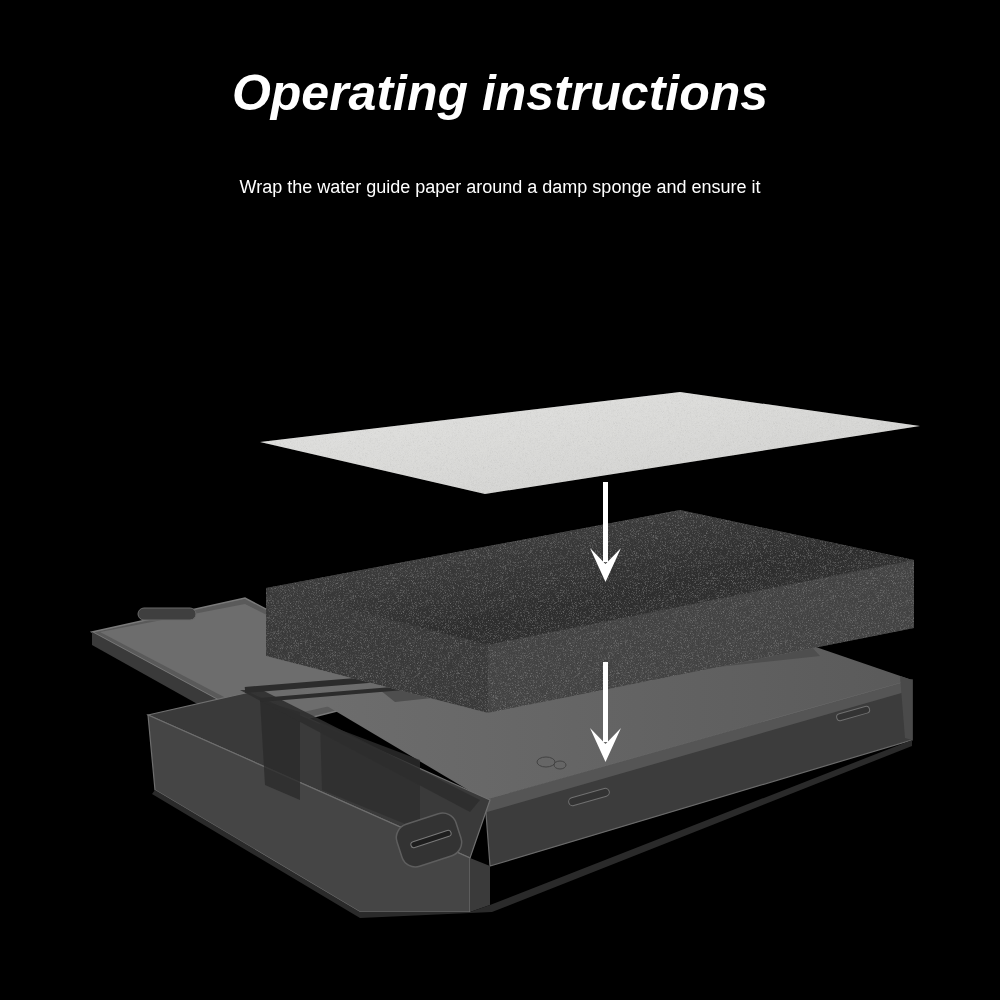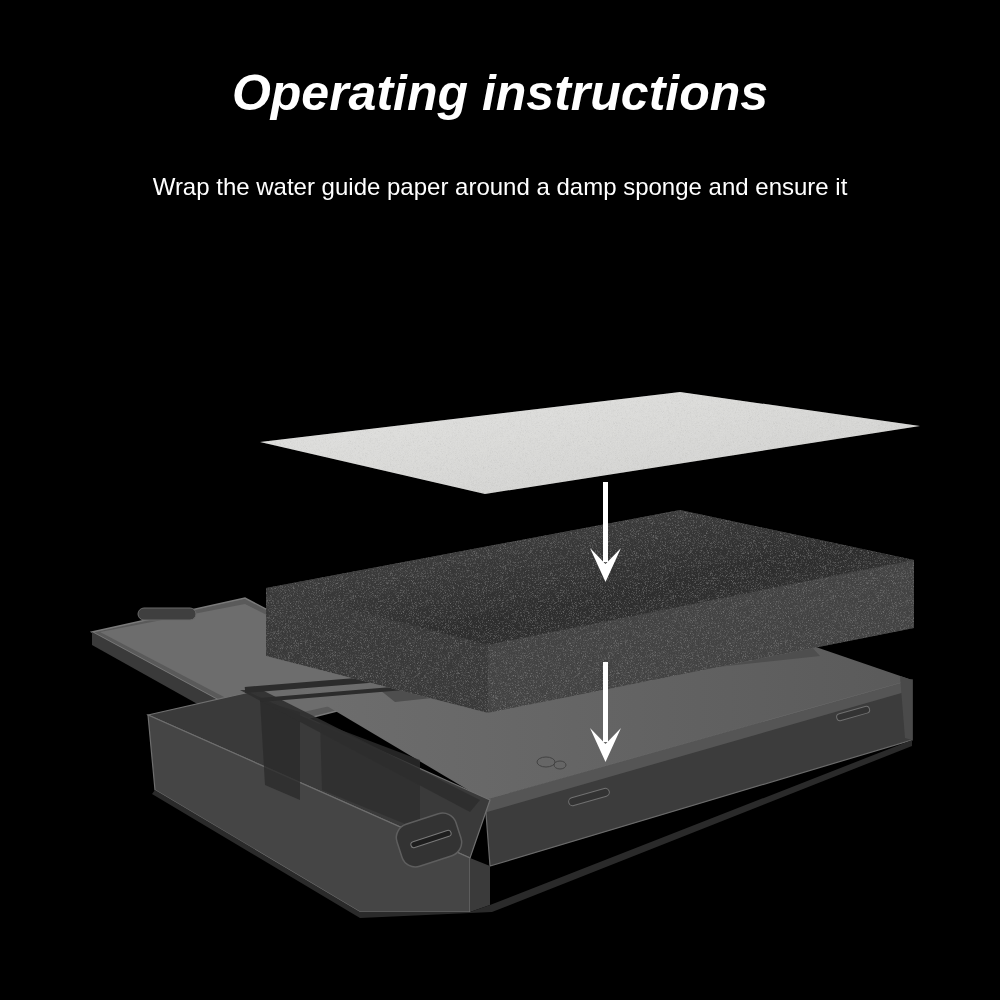--- a/index.html
+++ b/index.html
@@ -1,18 +1,18 @@
 <!DOCTYPE html>
 <html><head>
   <meta charset="utf-8">
   <style>
     html, body { margin: 0; padding: 0; background: #000; }
     body { width: 1000px; height: 1000px; position: relative; overflow: hidden; font-family: "Liberation Sans", sans-serif; color: #fff; }
     .title { position: absolute; top: 62px; left: 0; width: 1000px; text-align: center; font-size: 50px; font-weight: bold; letter-spacing: 0px; line-height: 62px; margin: 0; font-style: italic; }
-    .desc { position: absolute; top: 170px; left: 60px; width: 880px; text-align: center; font-size: 24px; line-height: 34px; margin: 0; }
+    .desc { position: absolute; top: 170px; left: 60px; width: 880px; text-align: center; font-size: 18px; line-height: 34px; margin: 0; }
     .desc span { display: block; }
     .illustration { position: absolute; left: 0; top: 0; width: 1000px; height: 1000px; }
   </style>
 </head>
 <body>
 
 <h1 class="title">Operating instructions</h1>
 <p class="desc">
   <span>Wrap the water guide paper around a damp sponge and ensure it</span>
 </p>

